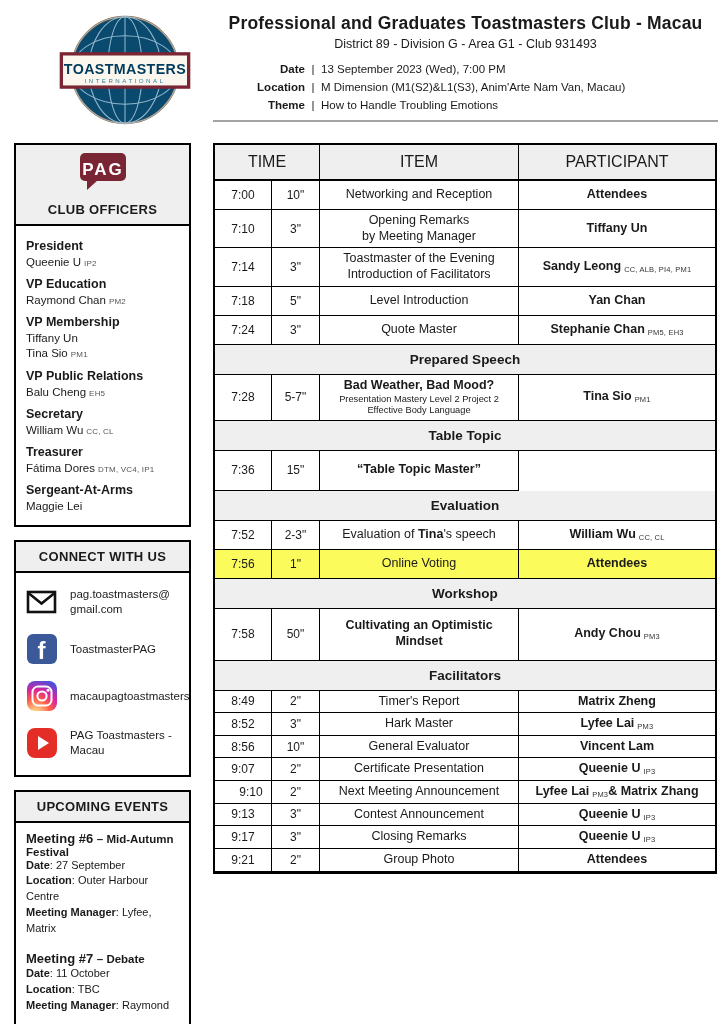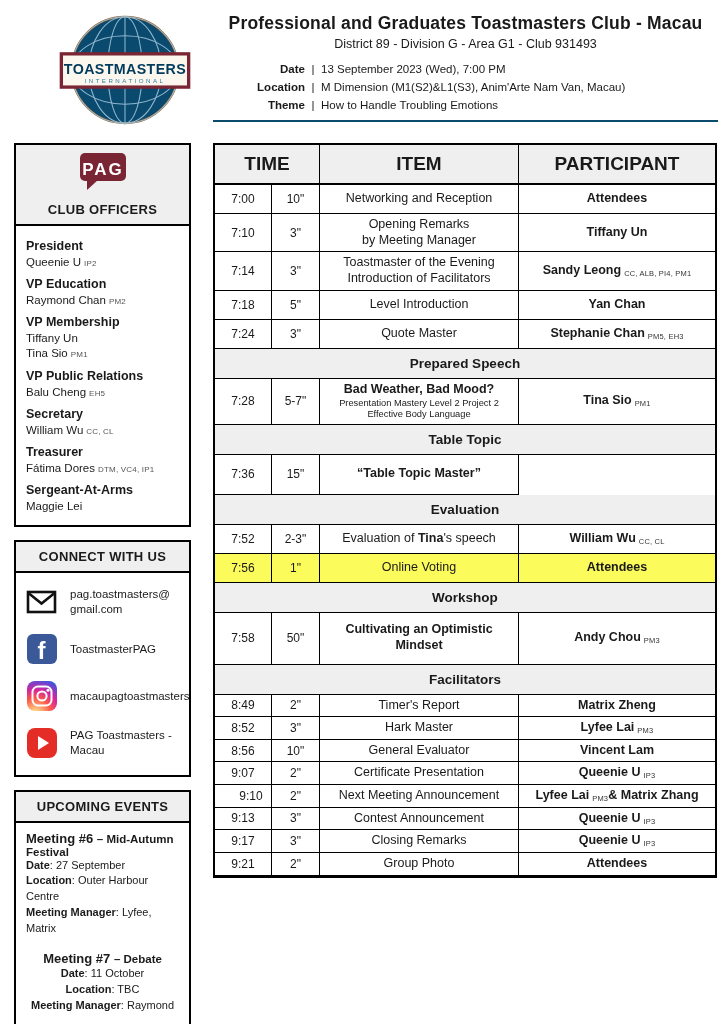--- a/index.html
+++ b/index.html
@@ -2,21 +2,21 @@
 <html><head>
 <meta charset="utf-8">
 <style>
   html,body{margin:0;padding:0;}
   body{
     width:725px;height:1024px;position:relative;background:#ffffff;
     font-family:"Liberation Sans",sans-serif;color:#1a1a1a;overflow:hidden;
   }
   
   #tm-logo{position:absolute;left:49px;top:10px;width:152px;height:120px;}
-  #header{position:absolute;left:213px;top:13px;width:505px;border-bottom:2px solid #0c4a6e;padding-bottom:6px;}
+  #header{position:absolute;left:213px;top:13px;width:505px;border-bottom:2px solid #a3a3a3;padding-bottom:6px;}
   .doc-title{font-size:17.5px;font-weight:bold;text-align:center;letter-spacing:.2px;}
   .doc-subtitle{font-size:12.5px;text-align:center;margin-top:3px;}
   .meta{margin-top:10px;font-size:11.5px;}
   .meta-row{display:flex;line-height:1.55;}
   .meta-label{width:92px;text-align:right;font-weight:bold;}
   .meta-bar{width:16px;text-align:center;color:#1a1a1a;}
   .meta-value{flex:1;}
   
   #sidebar{position:absolute;left:14px;top:143px;width:177px;}
   .box{border:2.5px solid #000;margin-bottom:13px;background:#fff;box-sizing:border-box;}
@@ -29,31 +29,31 @@
   .connect-body{padding:6px 8px 8px 10px;}
   .connect-row{display:flex;align-items:center;gap:13px;padding:8px 0;}
   .connect-label{font-size:11.5px;line-height:1.3;white-space:pre-line;}
   .icon-box{flex:0 0 31px;height:31px;display:flex;align-items:center;justify-content:center;}
   .fb{width:30px;height:30px;border-radius:6px;background:#3B5998;color:#fff;display:flex;align-items:center;justify-content:center;font-weight:bold;font-size:24px;line-height:1;padding-top:4px;box-sizing:border-box;}
   .ig{width:30px;height:30px;border-radius:8px;background:radial-gradient(circle at 28% 110%,#fdf497 0%,#fd5949 40%,#d6249f 62%,#285AEB 95%);display:flex;align-items:center;justify-content:center;}
   .yt{width:30px;height:30px;border-radius:8px;background:#E52D27;display:flex;align-items:center;justify-content:center;}
   .yt-tri{width:0;height:0;border-left:11px solid #fff;border-top:7px solid transparent;border-bottom:7px solid transparent;margin-left:3px;}
   .events-body{padding:8px 10px 12px 10px;font-size:11px;}
   .event-block{margin-bottom:14px;}
-  .event-block:last-child{margin-bottom:16px;text-align:center;}
+  .event-block:last-child{margin-bottom:16px;}
   .ev-title-main{font-size:13px;font-weight:bold;}
   .ev-title-sub{font-size:11.5px;font-weight:bold;}
   .ev-field{line-height:1.45;}
   .ev-field b{font-weight:bold;}
   
   #agenda{position:absolute;left:213px;top:143px;width:504px;border:2.5px solid #000;box-sizing:border-box;}
   .ag-grid{display:grid;grid-template-columns:57px 48px 199px 1fr;}
   .cell{border-right:1.2px solid #000;border-bottom:1.2px solid #000;display:flex;flex-direction:column;align-items:center;justify-content:center;text-align:center;font-size:12.5px;padding:3px 4px;box-sizing:border-box;}
   .cell.last{border-right:none;}
-  .hc{background:#efefef;font-weight:bold;font-size:19px;padding:8px 0;border-bottom-width:2px;}
+  .hc{background:#efefef;font-weight:normal;font-size:16px;padding:8px 0;border-bottom-width:2px;}
   .hc-time{grid-column:1/3;}
   .section-cell{grid-column:1/-1;background:#efefef;font-weight:bold;font-size:13.5px;border-right:none;padding:7px 4px;}
   .t-cell{font-size:12px;}
   .line{line-height:1.25;}
   .line.small{font-size:9.3px;line-height:1.2;}
   .b{font-weight:bold;}
   .p-name{font-weight:bold;}
   .p-sfx{font-size:7.5px;color:#333;margin-left:3px;position:relative;top:2px;letter-spacing:.2px;}
   .hl{background:#FBFB5C;}
 </style>

